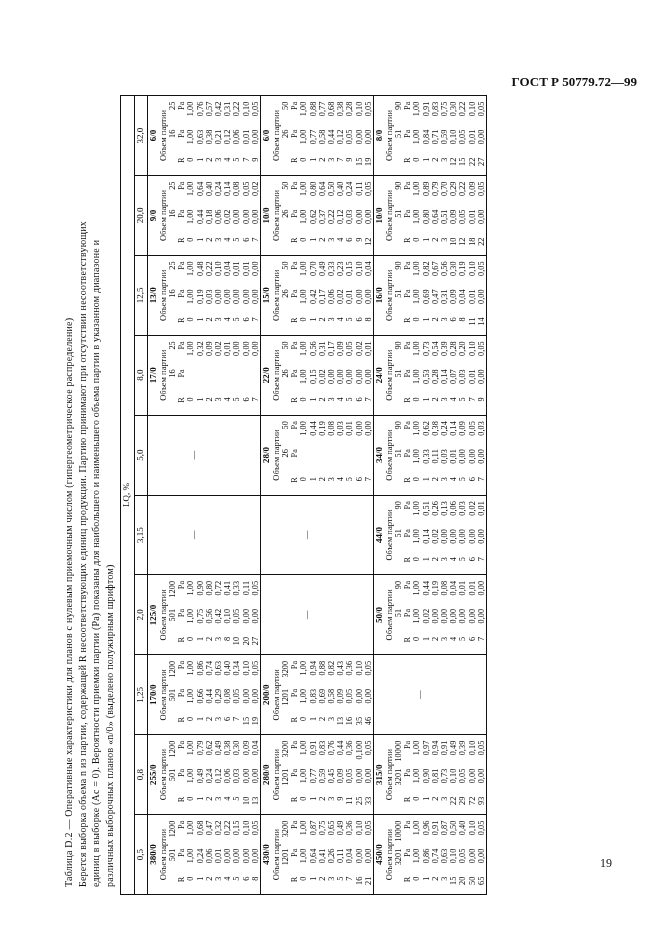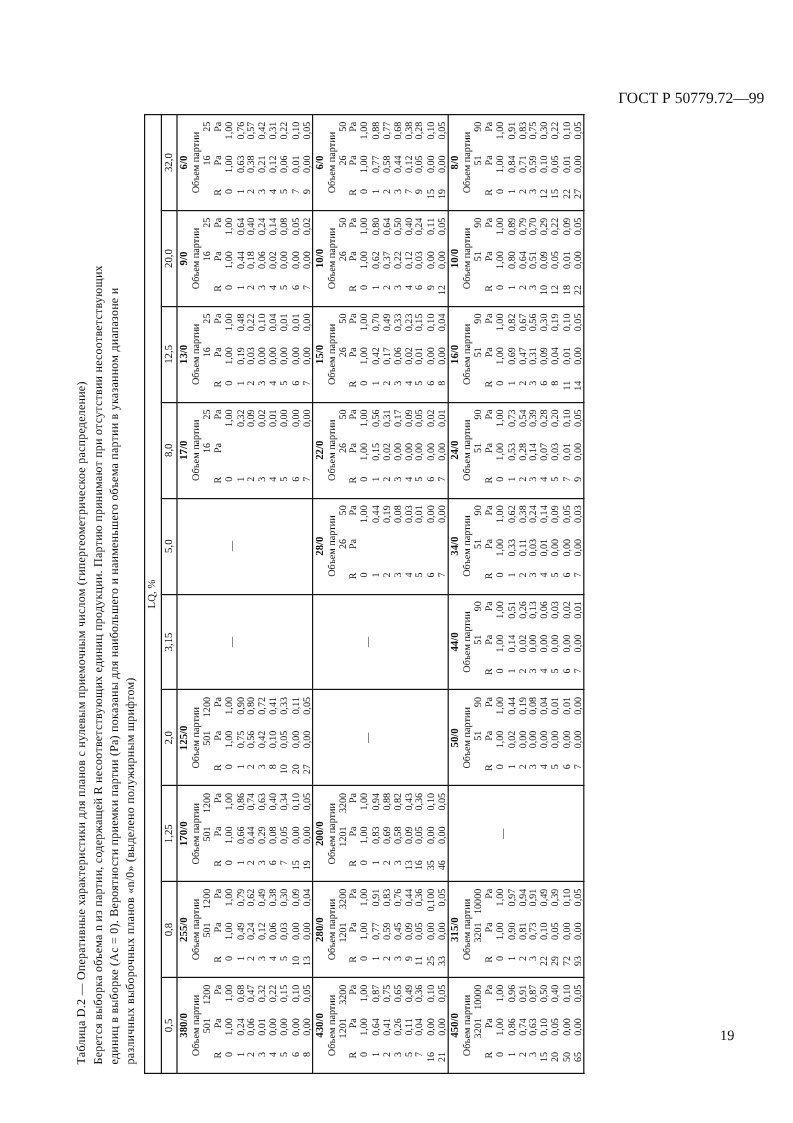--- a/index.html
+++ b/index.html
@@ -1,17 +1,17 @@
 <!DOCTYPE html>
 <html><head>
 <meta charset="utf-8">
 <style>
   html, body { margin:0; padding:0; background:#fff; }
   body { width:661px; height:936px; position:relative; overflow:hidden; font-family:"Liberation Serif", serif; color:#111; }
-  .doc-header { position:absolute; right:24px; top:74px; font-weight:normal; font-size:13px; font-family:"Liberation Serif", serif; }
+  .doc-header { position:absolute; right:24px; top:74px; font-weight:bold; font-size:13px; font-family:"Liberation Serif", serif; }
   .page-num { position:absolute; left:600px; top:856px; font-size:12px; }
   
   .rot { position:absolute; width:800px; height:555px; left:62px; top:895px; transform-origin:0 0; transform:rotate(-90deg); }
   .caption { font-size:10px; line-height:13.5px; letter-spacing:0.2px; padding-left:8px; height:58px; }
   table.main { border-collapse:collapse; width:800px; font-size:8.6px; }
   table.main td, table.main th { border:1px solid #111; padding:0; vertical-align:top; }
   .lq-head td { text-align:center; height:13px; font-weight:normal; font-size:9px; }
   .lq-vals td { text-align:center; height:12px; font-size:9px; }
   .cell { padding:2px 2px 0 3px; height:100px; }
   .plan { text-align:center; font-weight:bold; font-size:9px; line-height:10px; }

